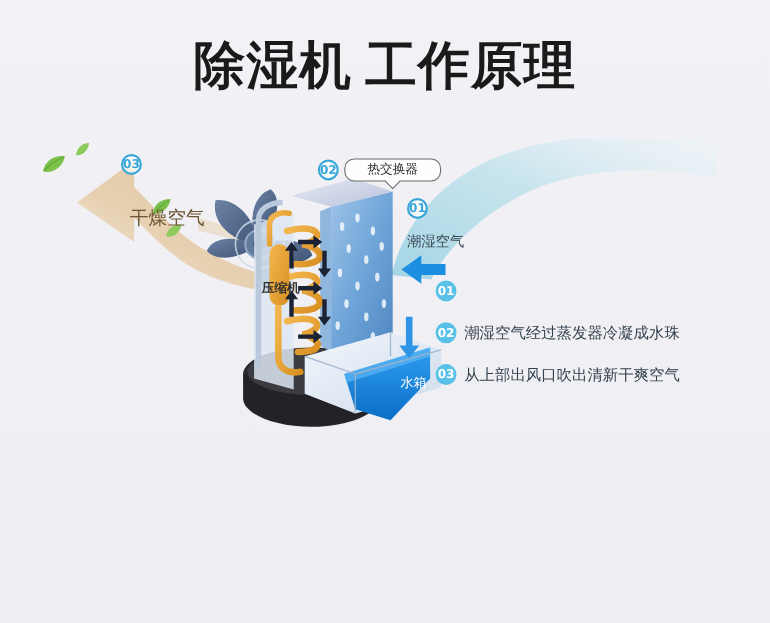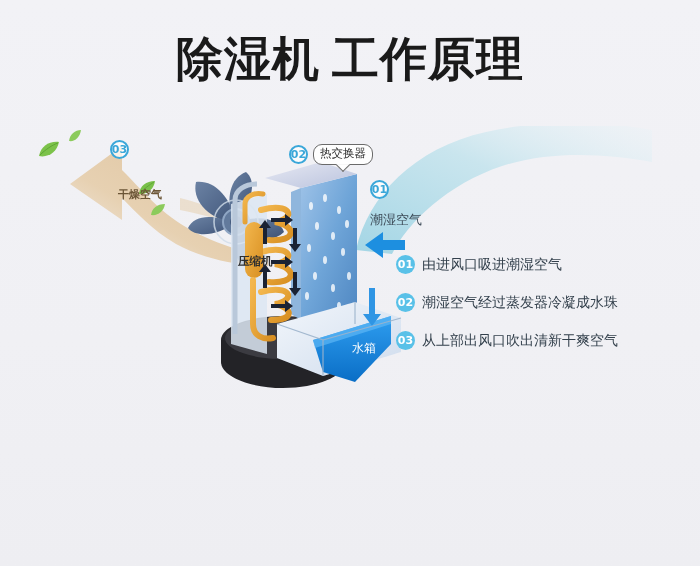--- a/index.html
+++ b/index.html
@@ -111,21 +111,21 @@
     box-sizing: border-box;
     line-height: 1;
   }
   .bubble {
     position: relative;
     border: 1.4px solid #6a6a6a;
     border-radius: 9px;
     background: rgba(255,255,255,0.88);
     color: #2b2b2b;
     font-size: 11.5px;
-    padding: 2px 6px 3px;
+    padding: 2px 20px 3px;
     white-space: nowrap;
     line-height: 1.2;
   }
   .bubble::after {
     content: "";
     position: absolute;
     left: 50%;
     margin-left: -5px;
     bottom: -6px;
     width: 9px; height: 9px;
@@ -154,24 +154,23 @@
   
   .label-03 {
     position: absolute;
     left: 110px;
     top: 22px;
     z-index: 30;
   }
   .label-03 .l-text {
     margin-top: 28px;
     margin-left: 8px;
-    font-size: 11px;
+    font-size: 17px;
     color: #6b5536;
     white-space: nowrap;
-    font-weight: bold;
   }
 
   
   .m-label {
     position: absolute;
     font-size: 11.5px;
     color: #2f2f2f;
     white-space: nowrap;
     z-index: 25;
     font-weight: bold;
@@ -406,21 +405,21 @@
 
         <g stroke="#9db4cc" stroke-width="1.2" fill="none" opacity="0.9">
           <path d="M72,176 L118,192 L118,228"></path>
           <path d="M118,192 L196,170"></path>
           <path d="M150,154 L150,176"></path>
         </g>
       </svg>
     </div>
 
     <div class="m-label" style="left:238px; top:136px;">压缩机</div>
-    <div class="m-label tank" style="left:308px; top:222px;padding-left:44px;">水箱</div>
+    <div class="m-label tank" style="left:320px; top:222px;padding-left:44px;">水箱</div>
 
     <div class="callout-02">
       <div class="badge-o">02</div>
       <div class="bubble">热交换器</div>
     </div>
 
     <div class="label-01">
       <div class="l-row">
         <div class="badge-o">01</div>
       </div>
@@ -432,21 +431,20 @@
         <div class="badge-o">03</div>
       </div>
       <div class="l-text">干燥空气</div>
     </div>
 
   </div>
 
   <div class="steps">
     <div class="step">
       <div class="badge-f">01</div>
-      <div class="step-text">由进风口吸进潮湿空气</div>
     </div>
     <div class="step">
       <div class="badge-f">02</div>
       <div class="step-text">潮湿空气经过蒸发器冷凝成水珠</div>
     </div>
     <div class="step">
       <div class="badge-f">03</div>
       <div class="step-text">从上部出风口吹出清新干爽空气</div>
     </div>
   </div>

